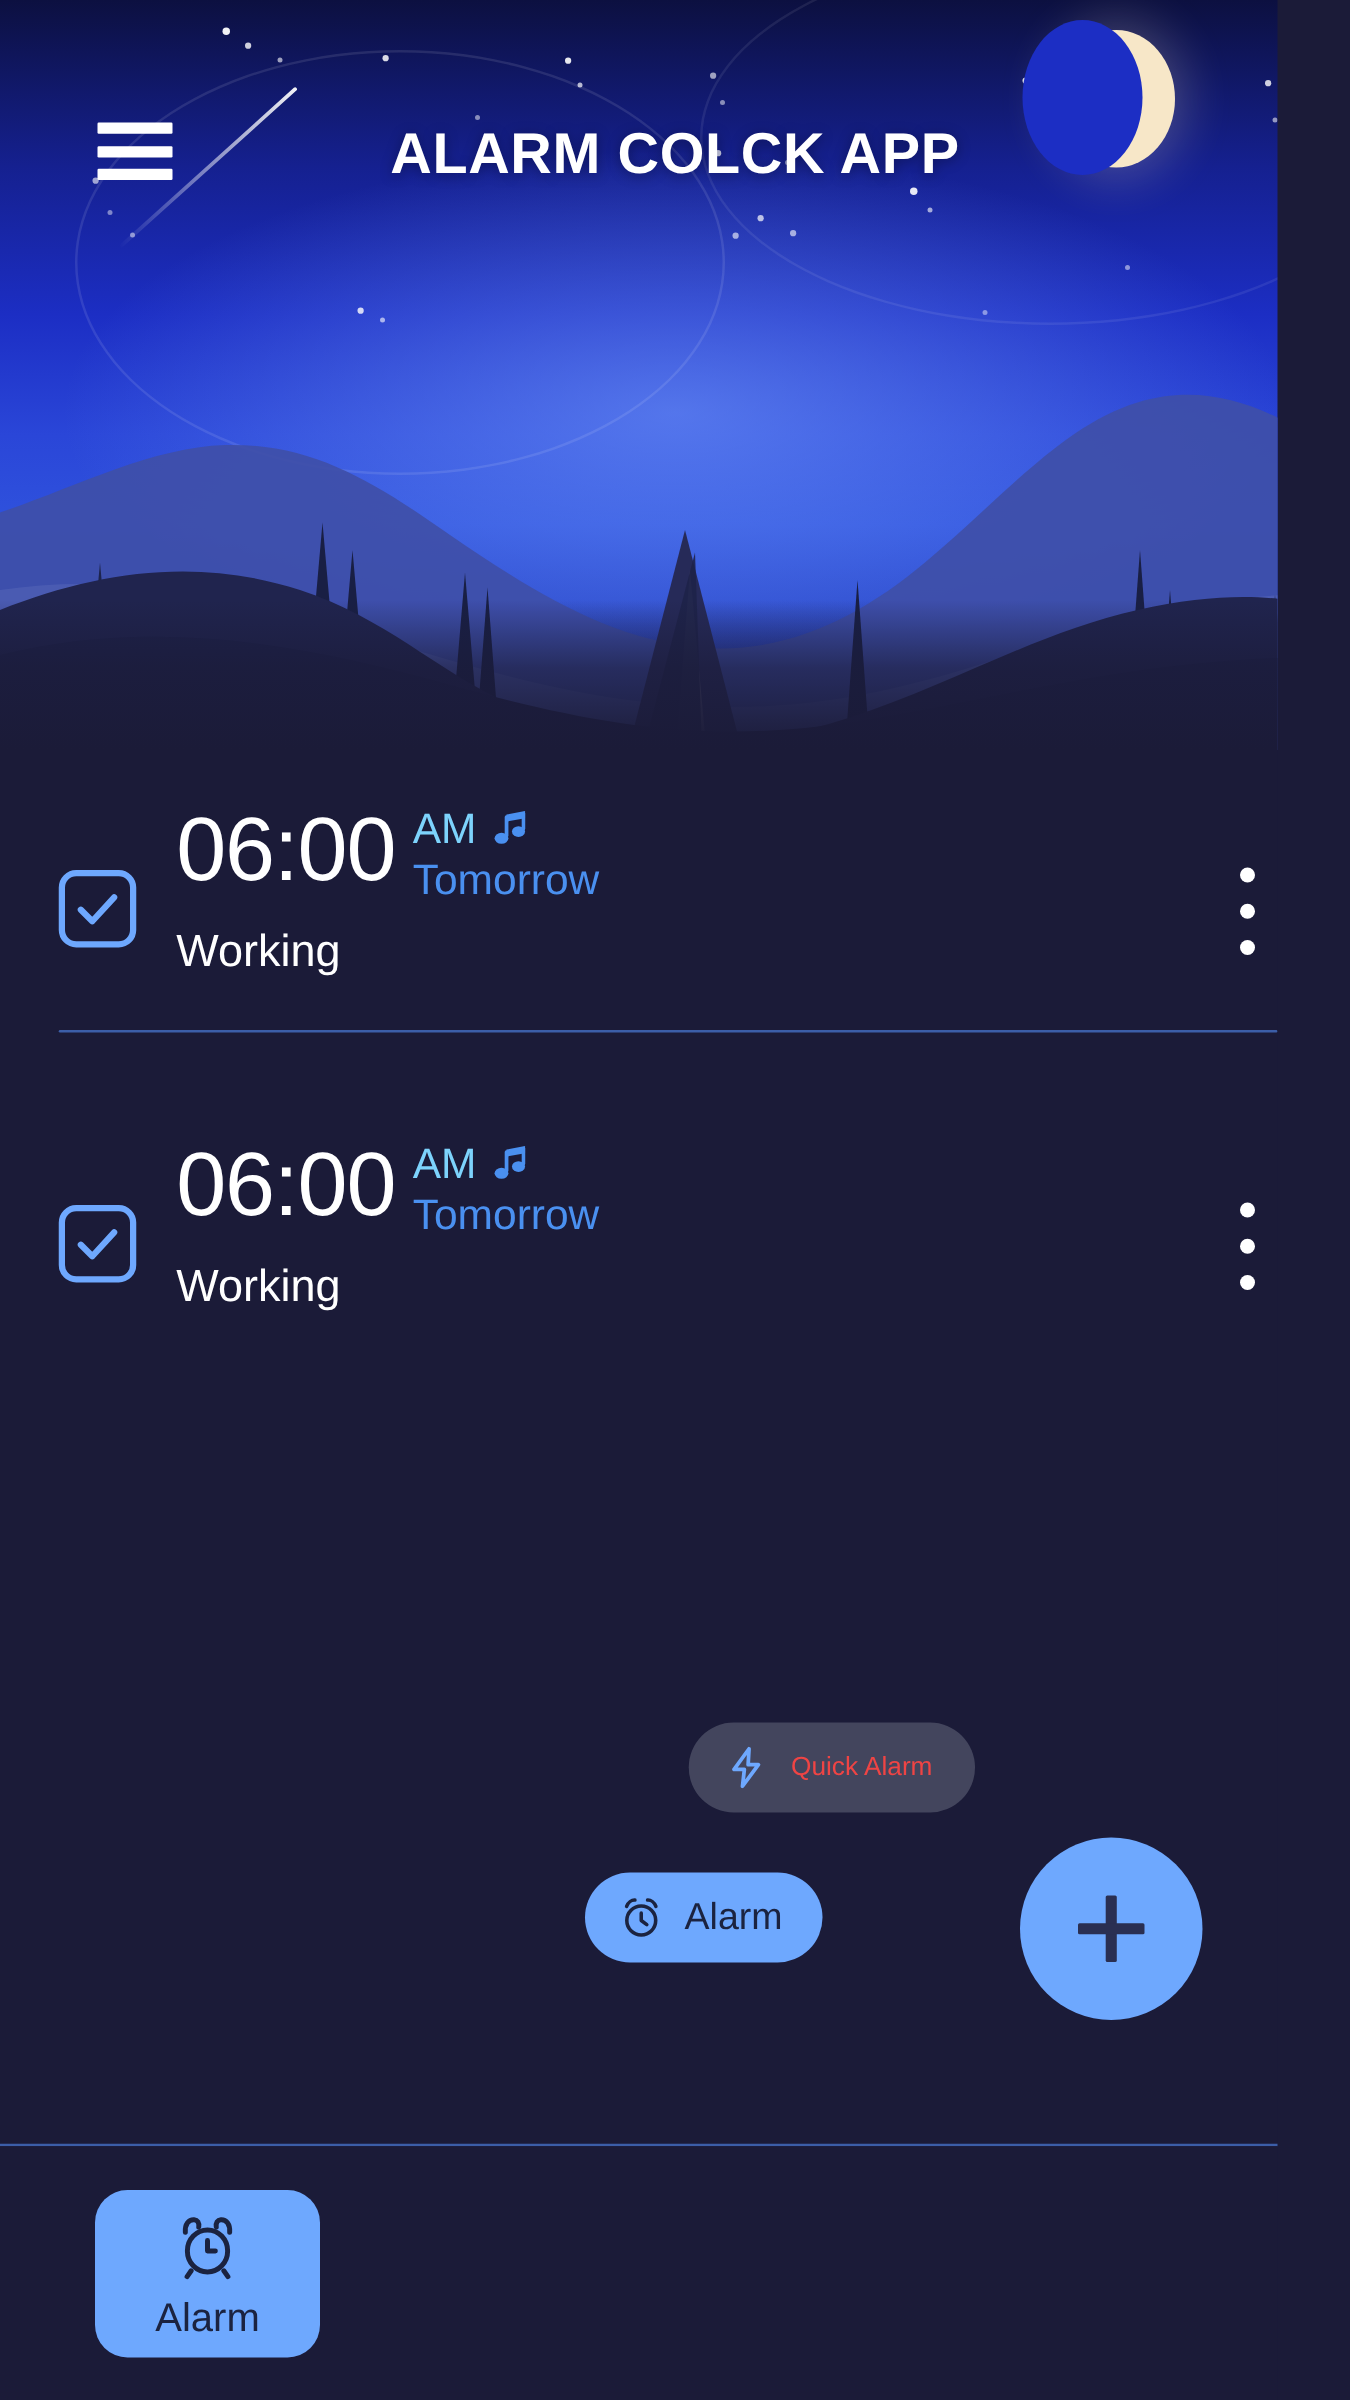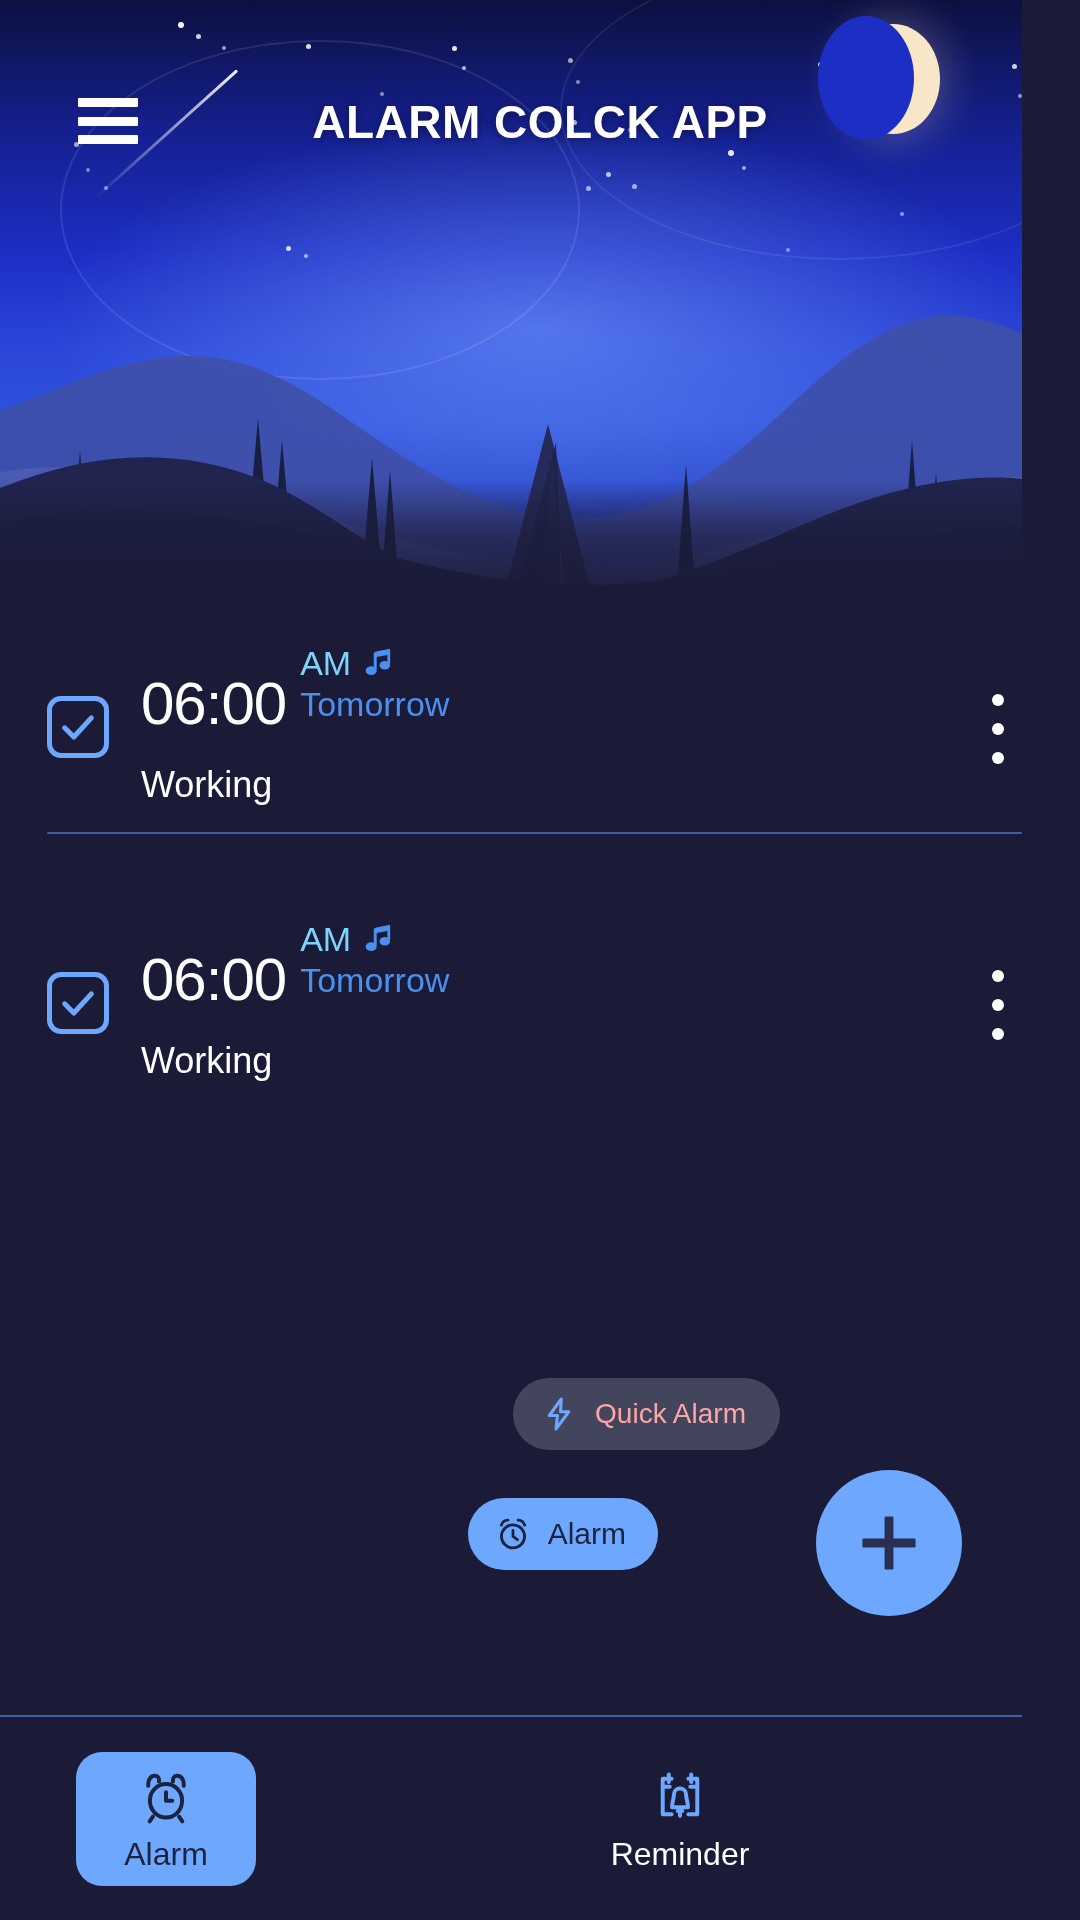--- a/index.html
+++ b/index.html
@@ -84,23 +84,22 @@
   }
   .chk{
     width:62px; height:62px; margin-left:47px; margin-top:64px; flex:0 0 auto;
     border:5px solid #6ea8fe; border-radius:14px; background:transparent;
     display:flex; align-items:center; justify-content:center; cursor:pointer;
   }
   .chk svg{ width:40px; height:40px; display:block; }
   .alarm-main{ margin-left:32px; flex:1 1 auto; }
   .time-line{ display:flex; align-items:flex-start; }
   .time{
-    color:#ffffff; font-size:60px; line-height:96px; font-weight:normal;
+    color:#ffffff; font-size:72px; line-height:96px; font-weight:normal;
     letter-spacing:-1px;
-    margin-top:24px;
   }
   .meta{ margin-left:14px; margin-top:14px; }
   .meta-top{ display:flex; align-items:center; }
   .ampm{ color:#7dd3fc; font-size:34px; line-height:34px; }
   .note{ margin-left:10px; color:#4a90f0; }
   .note svg{ width:34px; height:34px; display:block; }
   .when{ color:#4a90f0; font-size:34px; line-height:40px; margin-top:4px; }
   .alarm-label{ color:#ffffff; font-size:36px; margin-top:12px; }
   .kebab{
     position:absolute; right:74px; top:76px; width:14px; height:70px;
@@ -115,21 +114,21 @@
   
   .fab-area{ position:absolute; right:0; bottom:260px; width:1080px; height:300px; z-index:7; }
   .pill{
     position:absolute; display:flex; align-items:center; border-radius:999px;
     cursor:pointer; white-space:nowrap;
   }
   .pill-quick{
     right:242px; top:18px; height:72px; padding:0 34px 0 28px;
     background:rgba(118,122,140,.45);
   }
-  .pill-quick .plabel{ color:#fca5a5; font-size:28px; margin-left:18px; }
+  .pill-quick .plabel{ color:#ef4444; font-size:21px; margin-left:18px; }
   .pill-quick svg{ width:36px; height:36px; display:block; }
   .pill-alarm{
     right:364px; top:138px; height:72px; padding:0 32px 0 26px;
     background:#6ea8fe;
   }
   .pill-alarm .plabel{ color:#1b2340; font-size:30px; margin-left:16px; }
   .pill-alarm svg{ width:38px; height:38px; display:block; }
   .fab{
     position:absolute; right:60px; top:110px; width:146px; height:146px;
     border-radius:50%; background:#6ea8fe; cursor:pointer;
@@ -422,35 +421,18 @@
           <path d="M12 10 L12 13.6 L14.7 13.6"></path>
           <path d="M4.4 7.2 C 4.2 4.4, 5.6 2.8, 7.4 2.9 C 8.6 3, 9.2 4, 9 5.4"></path>
           <path d="M19.6 7.2 C 19.8 4.4, 18.4 2.8, 16.6 2.9 C 15.4 3, 14.8 4, 15 5.4"></path>
           <path d="M6.4 20.4 L5 22.4"></path>
           <path d="M17.6 20.4 L19 22.4"></path>
         </svg>
       </span>
       <span class="nlabel">Alarm</span>
     </div>
 
-    <div class="nav-item">
-      <span class="nicon">
-        <svg viewBox="0 0 24 24" fill="none" stroke="#6ea8fe" stroke-width="1.7" stroke-linecap="round" stroke-linejoin="round">
-          <path d="M8.4 4.2 L4.6 4.2 L4.6 19.4 L8.4 19.4"></path>
-          <path d="M15.6 4.2 L19.4 4.2 L19.4 19.4 L15.6 19.4"></path>
-          <path d="M7.2 2.4 L7.2 5.6"></path>
-          <path d="M16.8 2.4 L16.8 5.6"></path>
-          <path d="M4.6 7.6 L7.6 7.6"></path>
-          <path d="M16.4 7.6 L19.4 7.6"></path>
-          <path d="M8.6 16.4 C 8.6 13.8, 9.4 12.8, 9.4 10.9 C 9.4 9.4, 10.6 8.4, 12 8.4
-                   C 13.4 8.4, 14.6 9.4, 14.6 10.9 C 14.6 12.8, 15.4 13.8, 15.4 16.4 Z"></path>
-          <path d="M11 18 L13 18"></path>
-          <path d="M12 18 L12 20"></path>
-        </svg>
-      </span>
-      <span class="nlabel">Reminder</span>
-    </div>
 
 
 
   </div>
 
 </div>
 
 </body></html>

